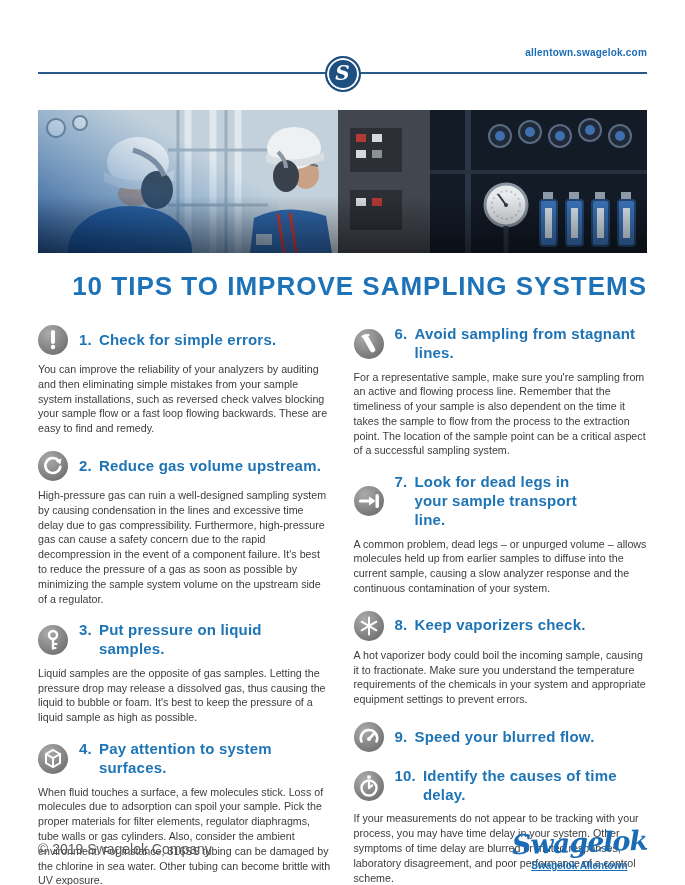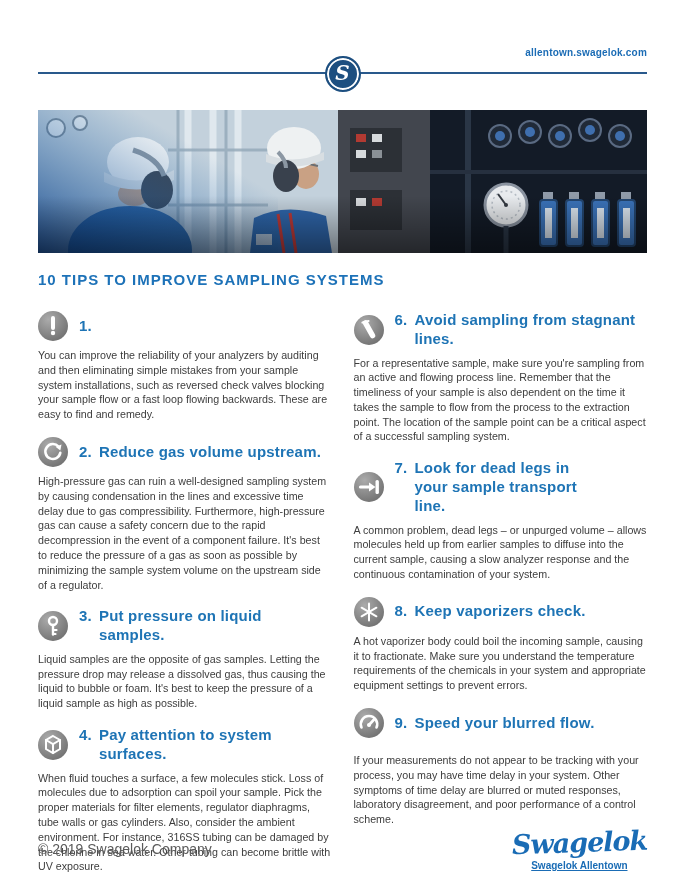--- a/index.html
+++ b/index.html
@@ -22,22 +22,22 @@
   }
   .badge-letter {
     color:#ffffff; font-family:"DejaVu Serif", serif; font-style:italic;
     font-weight:bold; font-size:20px; line-height:1; padding-bottom:2px;
   }
   
   .hero { margin-top:36px; width:609px; height:143px; background:#101826; overflow:hidden; }
   .hero svg { display:block; }
   
   .page-title {
-    margin-top:18px; text-align:left; color:#1d72b8;
-    font-size:15px; font-weight:bold; letter-spacing:1px;
+    margin-top:18px; text-align:right; color:#1d72b8;
+    font-size:26px; font-weight:bold; letter-spacing:1px;
   }
   
   .columns { display:flex; gap:22px; margin-top:8px; }
   .col { flex:1; min-width:0; }
   .tip { margin-top:15px; }
   .tip-head { display:flex; align-items:center; gap:11px; }
   .tip-icon {
     flex:0 0 30px; width:30px; height:30px; border-radius:50%;
     background:radial-gradient(circle at 35% 28%, #ababab, #757575 75%);
     display:flex; align-items:center; justify-content:center;
@@ -178,20 +178,21 @@
       <div class="tip">
         <div class="tip-head">
           <span class="tip-icon">
             <svg width="30" height="30" viewBox="0 0 30 30">
                 <line class="g" x1="15" y1="7" x2="15" y2="17" stroke-width="4"></line>
                 <circle cx="15" cy="22" r="2.2" fill="#ffffff"></circle>
               </svg>
           </span>
           <span class="tip-heading">
             <span class="tip-num">1.</span>
+            <span>Check for simple errors.</span>
           </span>
         </div>
         <p class="tip-body">You can improve the reliability of your analyzers by auditing and then eliminating simple mistakes from your sample system installations, such as reversed check valves blocking your sample flow or a fast loop flowing backwards. These are easy to find and remedy.</p>
       </div>
 
       <div class="tip">
         <div class="tip-head">
           <span class="tip-icon">
             <svg width="30" height="30" viewBox="0 0 30 30">
                 <path class="g" d="M20.5,9.5 A7.5,7.5 0 1 0 22.3,15.8" stroke-width="2.6"></path>
@@ -307,20 +308,34 @@
               </svg>
           </span>
           <span class="tip-heading">
             <span class="tip-num">9.</span>
             <span>Speed your blurred flow.</span>
           </span>
         </div>
       </div>
 
       <div class="tip">
+        <div class="tip-head">
+          <span class="tip-icon">
+            <svg width="30" height="30" viewBox="0 0 30 30">
+                <circle class="g" cx="15" cy="17" r="7.5" stroke-width="2.4"></circle>
+                <rect x="13.3" y="4.5" width="3.4" height="3.2" fill="#ffffff"></rect>
+                <line class="g" x1="15" y1="17" x2="15" y2="11.8" stroke-width="2.2"></line>
+                <line class="g" x1="15" y1="17" x2="18.2" y2="14.4" stroke-width="2.2"></line>
+              </svg>
+          </span>
+          <span class="tip-heading">
+            <span class="tip-num">10.</span>
+            <span>Identify the causes of time delay.</span>
+          </span>
+        </div>
         <p class="tip-body">If your measurements do not appear to be tracking with your process, you may have time delay in your system. Other symptoms of time delay are blurred or muted responses, laboratory disagreement, and poor performance of a control scheme.</p>
       </div>
 
     </div>
   </div>
 
   <div class="copyright">© 2019 Swagelok Company</div>
   <div class="footer-logo">
     <div class="logo-script">Swagelok</div>
     <div class="logo-location">Swagelok Allentown</div>

